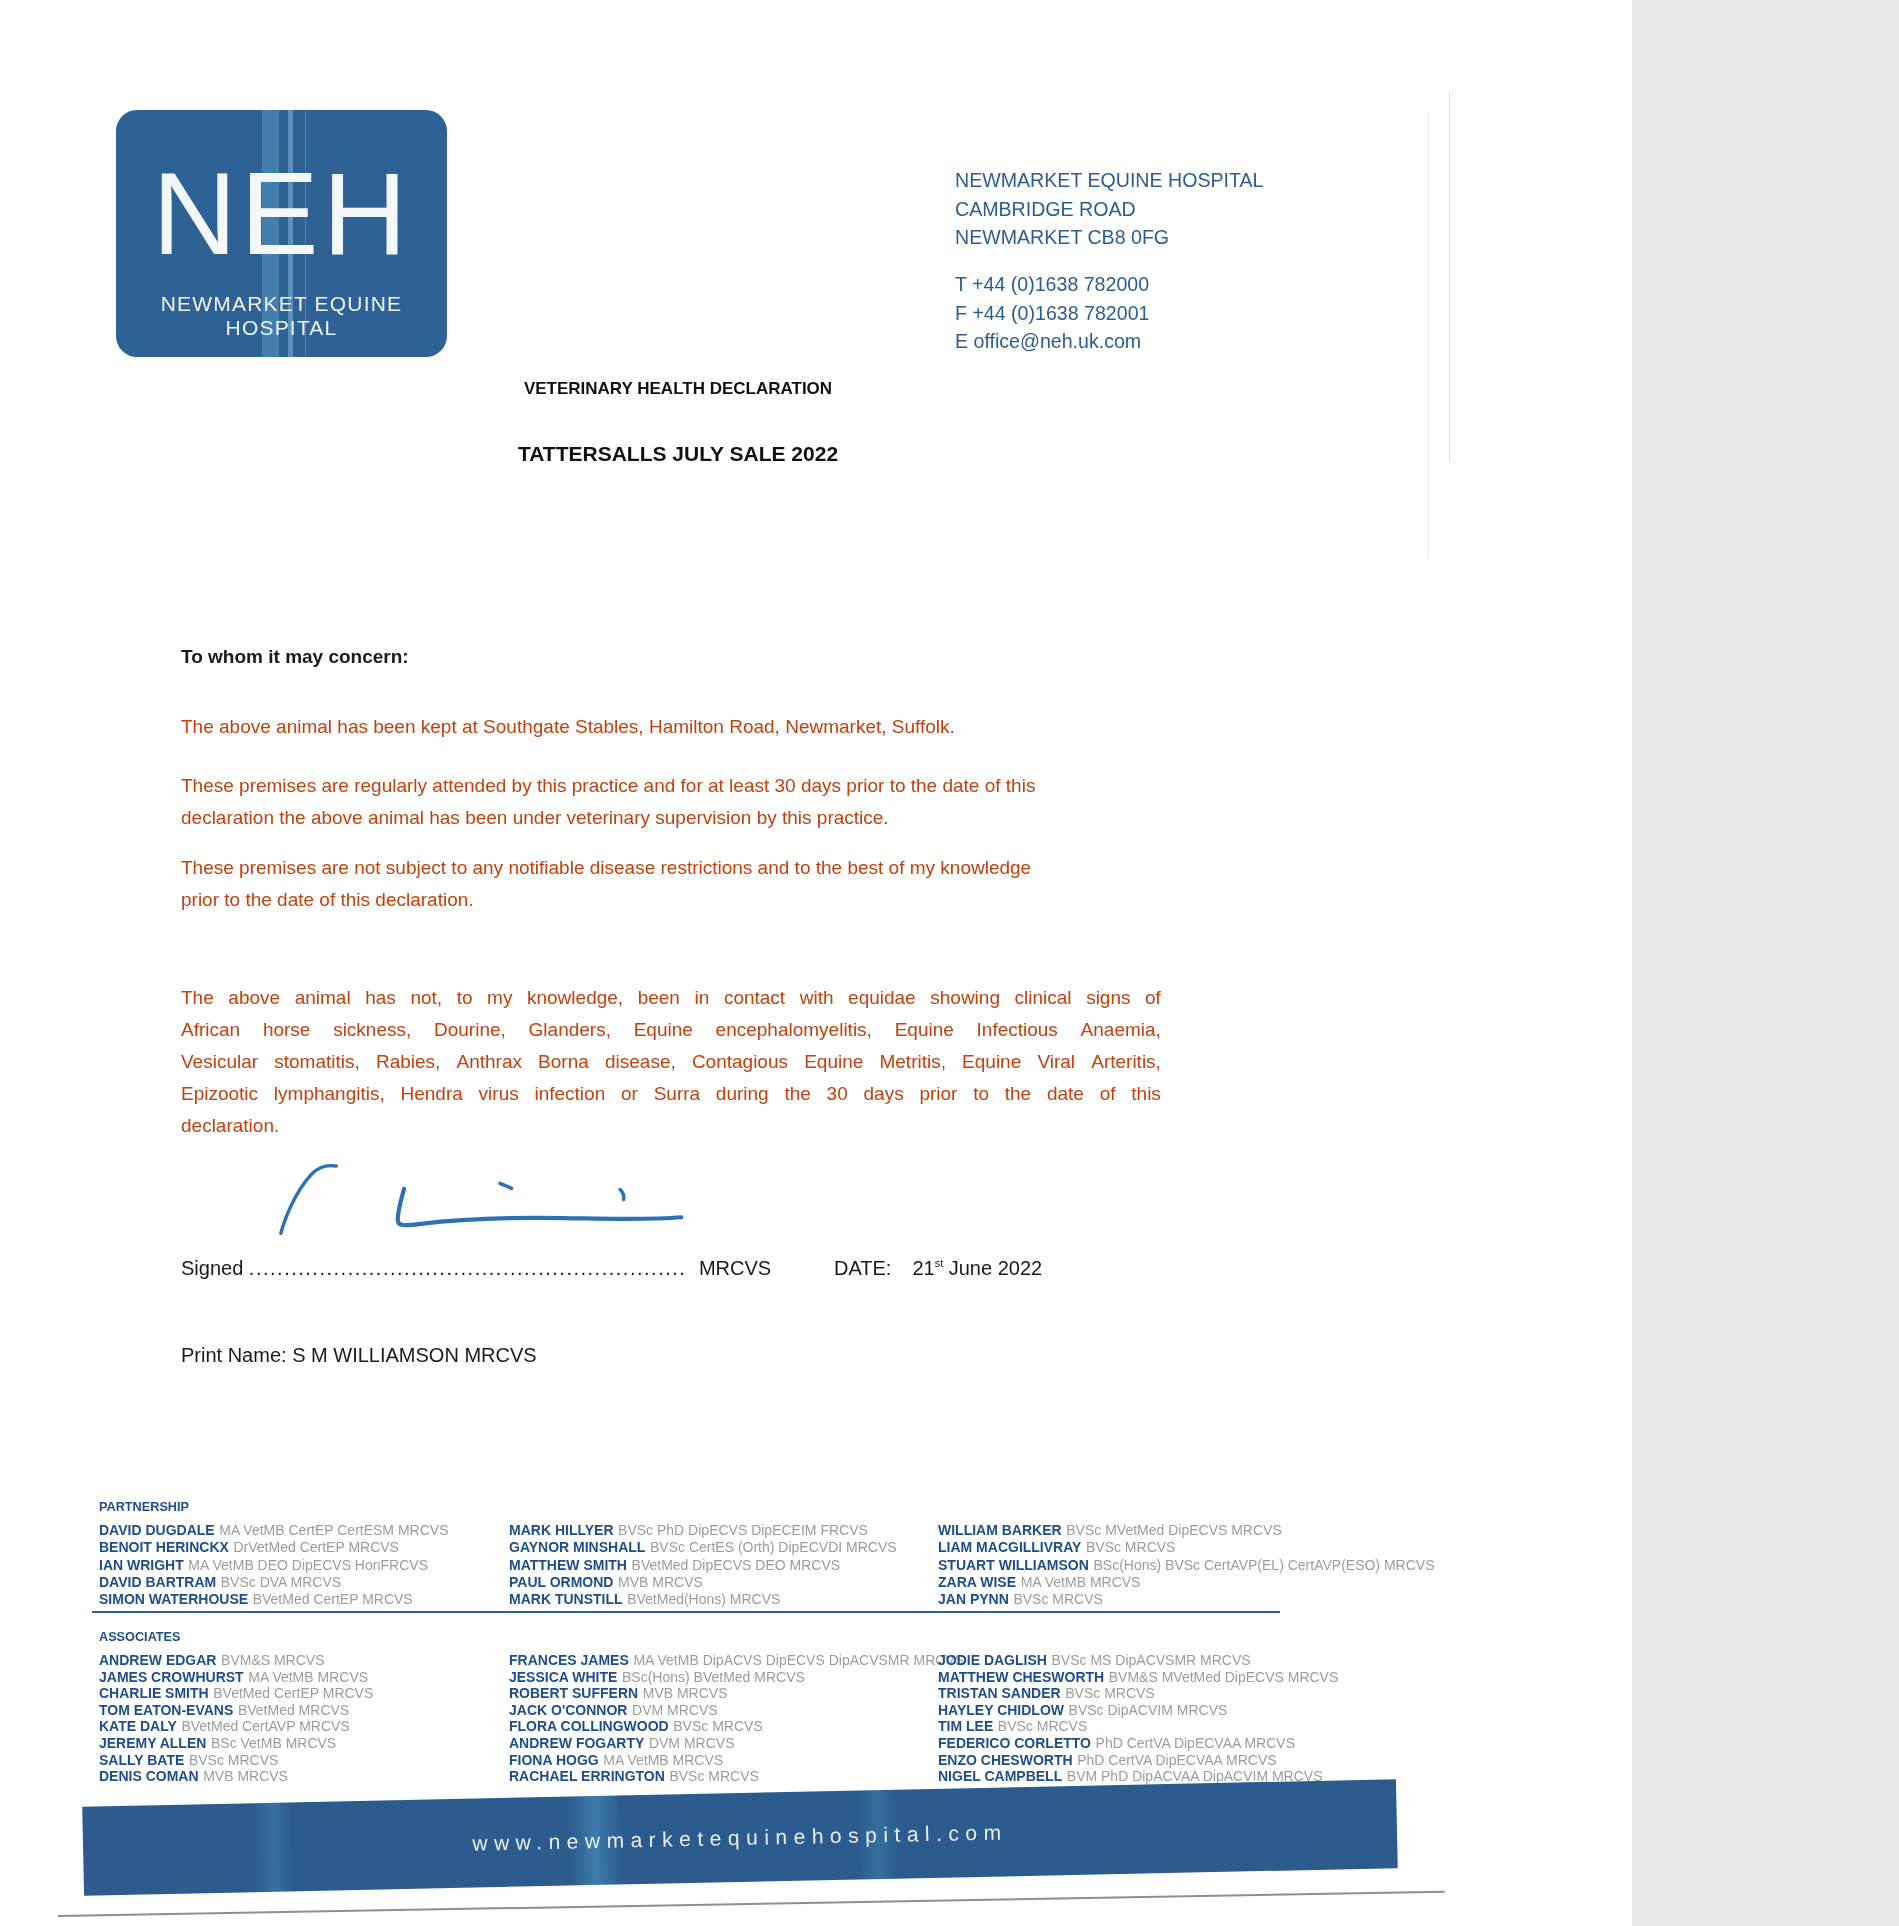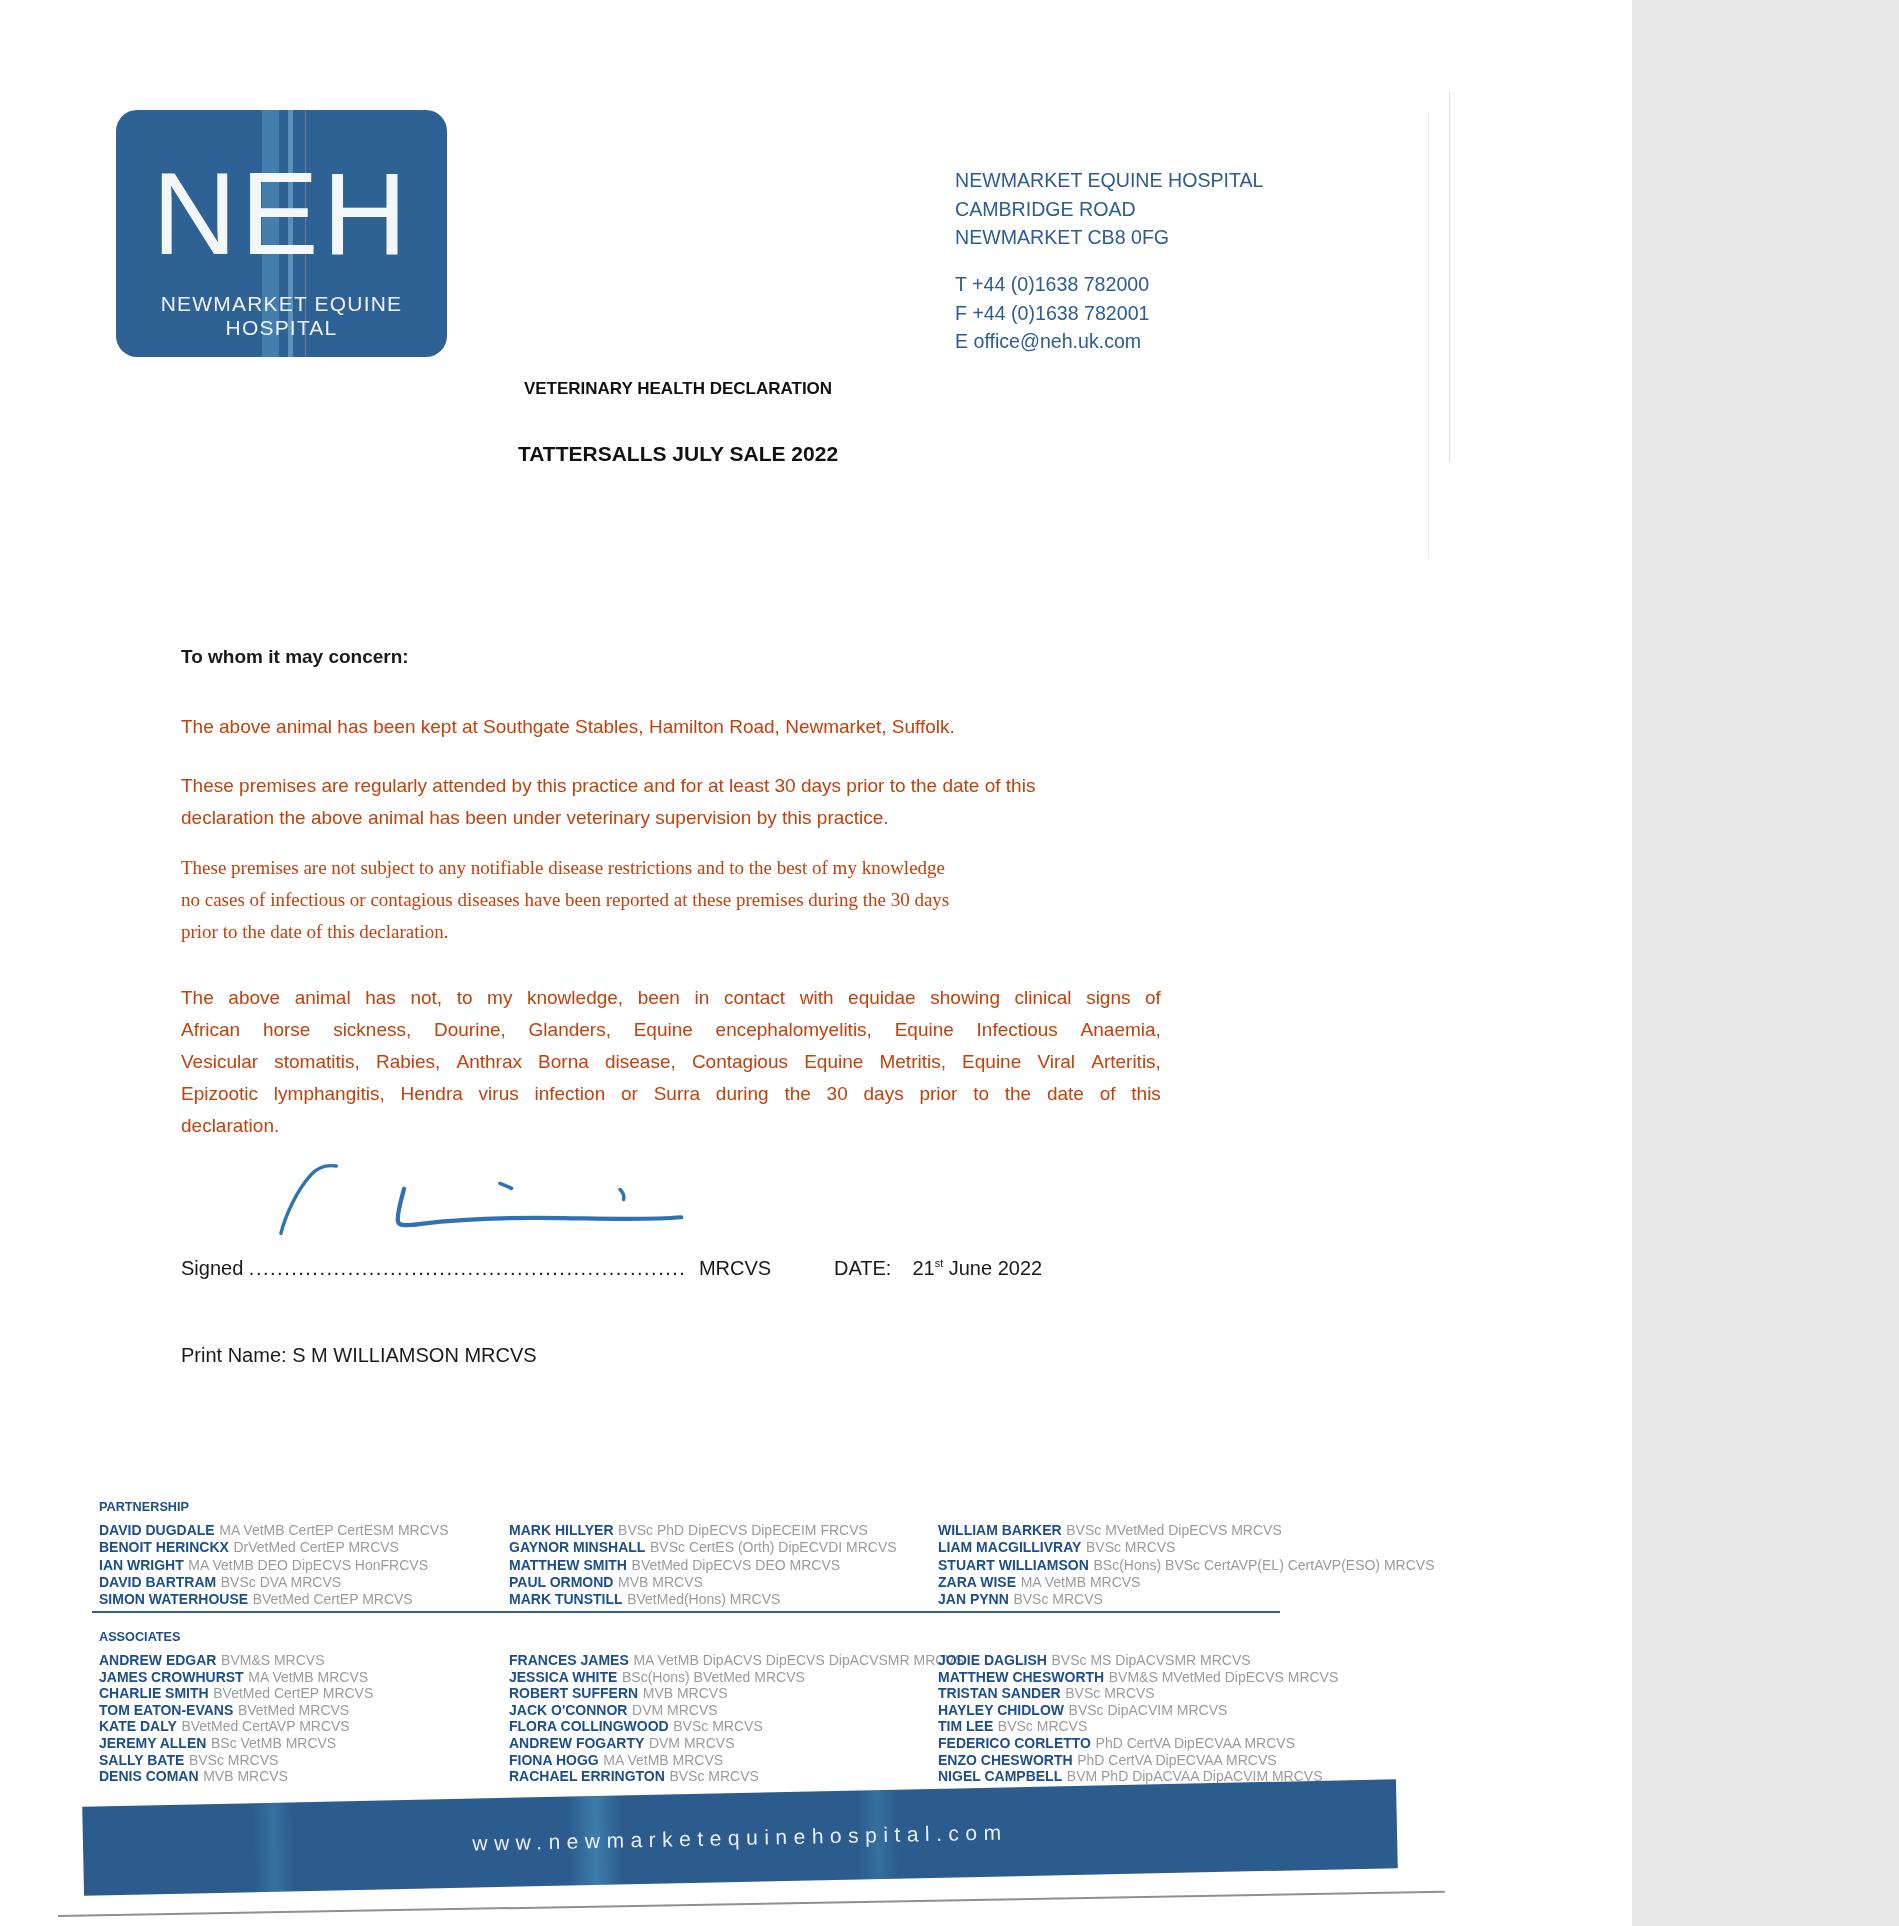--- a/index.html
+++ b/index.html
@@ -51,21 +51,21 @@
   .hl{
     background:#ece94d;
     padding:3.9px 10.8px 6.2px 10.8px;
   }
 
   
   .salutation{left:181px;top:646px;font-size:19px;font-weight:bold;}
   .bodyblock{font-size:19px;line-height:32px;white-space:nowrap;color:#c2410c;}
   .p1{left:181px;top:711px;}
   .p2{left:181px;top:770px;}
-  .p3{left:181px;top:852px;font-family:Liberation Serif, serif;}
+  .p3{left:181px;top:852px;}
   .p4{left:181px;top:982px;width:980px;}
   .p4 .jline{display:flex;justify-content:space-between;height:32px;line-height:32px;}
   .p4 .jline span{display:inline-block;}
 
   
   .sig{left:247px;top:1144px;width:462px;height:108px;}
   .signed-row{left:181px;top:1257px;font-size:20px;white-space:nowrap;}
   .dots{letter-spacing:1.5px;}
   .mrcvs{margin-left:7px;}
   .date-row{left:834px;top:1257px;font-size:20px;white-space:nowrap;}
@@ -136,21 +136,20 @@
     <div>The above animal has been kept at Southgate Stables, Hamilton Road, Newmarket, Suffolk.</div>
   </div>
 
   <div class="abs bodyblock p2">
     <div>These premises are regularly attended by this practice and for at least 30 days prior to the date of this</div>
     <div>declaration the above animal has been under veterinary supervision by this practice.</div>
   </div>
 
   <div class="abs bodyblock p3">
     <div>These premises are not subject to any notifiable disease restrictions and to the best of my knowledge</div>
-    <div>no cases of infectious or contagious diseases have been reported at these premises during the 30 days</div>
     <div>prior to the date of this declaration.</div>
   </div>
 
   <div class="abs bodyblock p4">
     <div class="jline">
         <span>The</span>
         <span>above</span>
         <span>animal</span>
         <span>has</span>
         <span>not,</span>

